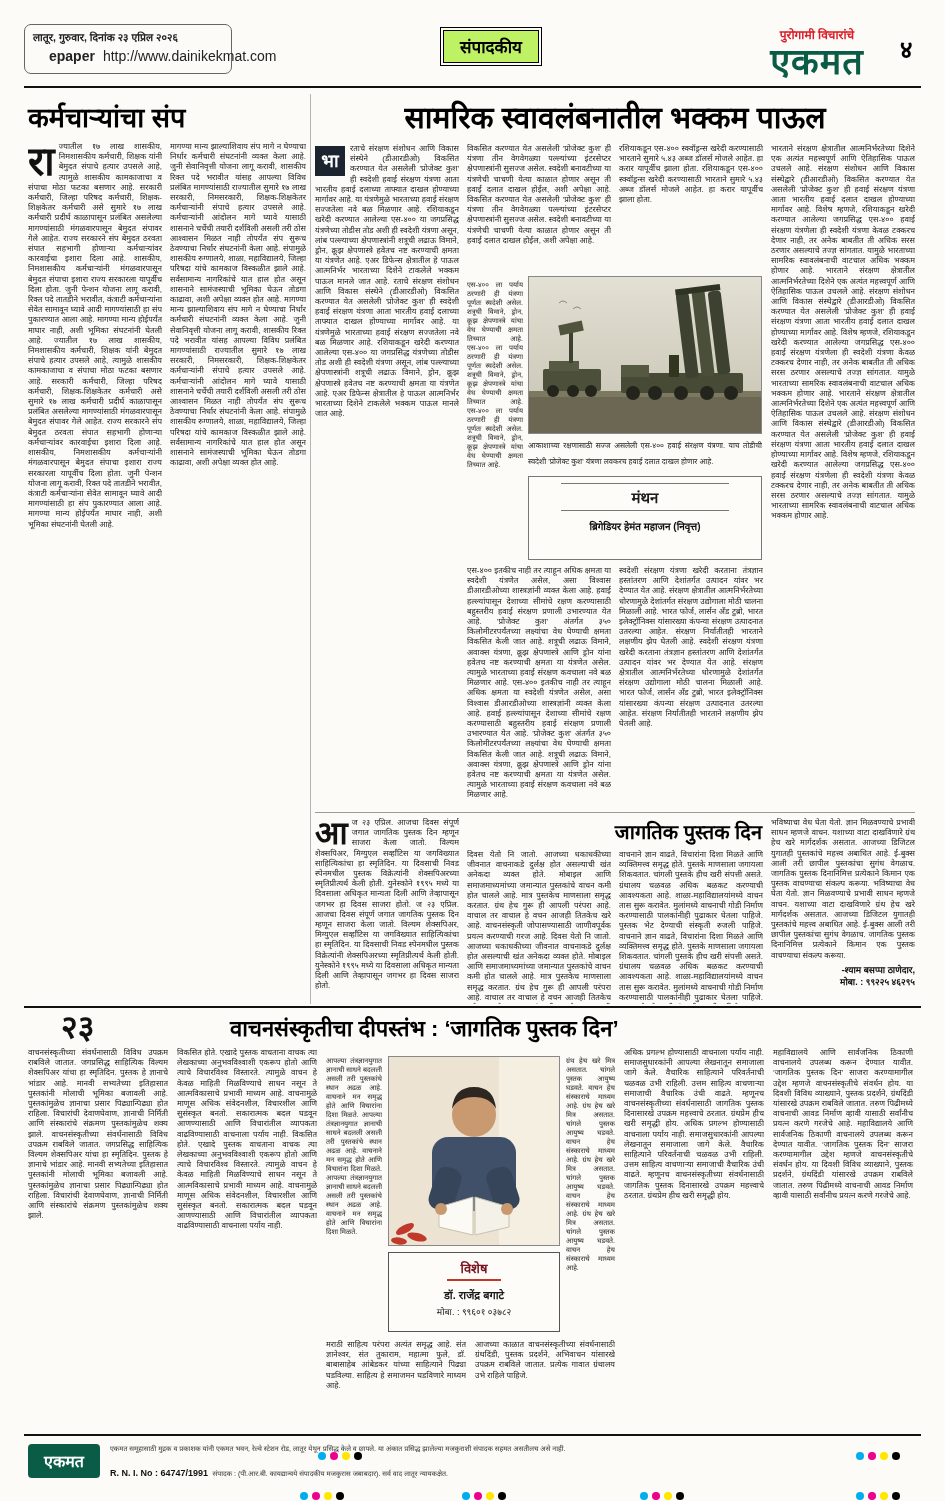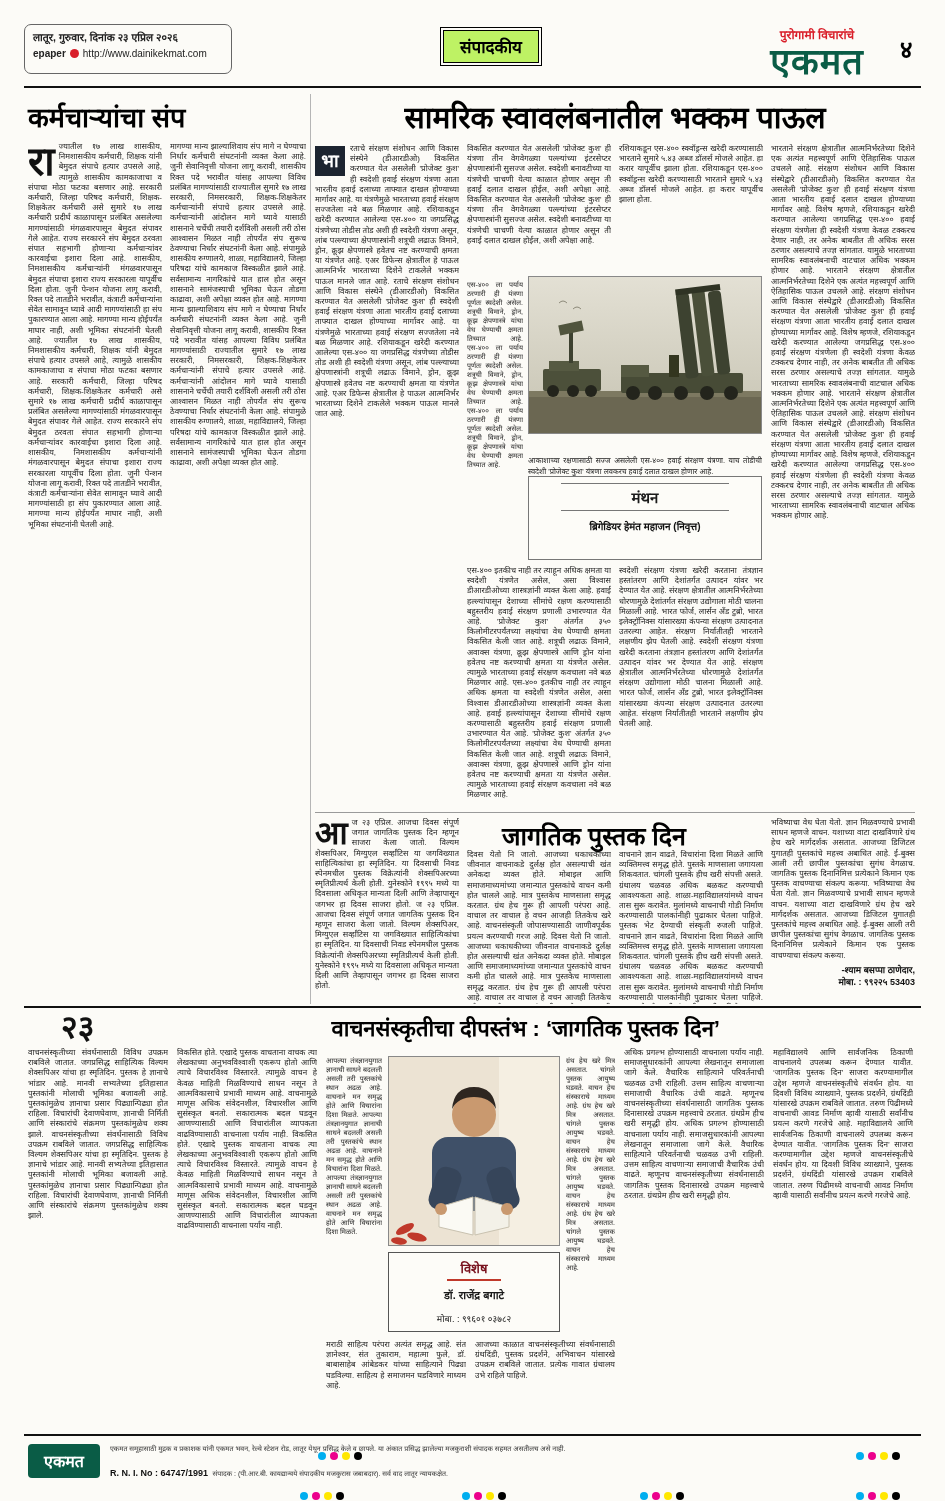--- a/index.html
+++ b/index.html
@@ -10,36 +10,36 @@
   .strip-text { font-size:7px; line-height:9px; text-align:justify; overflow:hidden; color:#1d1d1d; overflow-wrap:anywhere; }
   .headline { font-weight:bold; color:#000; letter-spacing:0; }
   .dc-plain { float:left; font-weight:bold; font-size:40px; line-height:38px; padding:0 4px 0 0; color:#111; }
   .dc-num { float:left; font-weight:bold; font-size:32px; line-height:34px; padding:0 5px 0 0; color:#111;margin-left:33px; }
   .dc-box { float:left; width:30px; height:30px; background:#1c2430; color:#fff; font-weight:bold; font-size:18px; line-height:30px; text-align:center; margin:2px 5px 0 0; }
   .rule-h { background:#111; }
   .rule-light { background:#9a9a9a; }
   .vrule { background:#b5b5b5; }
   .dateline-box { border:1px solid #666; border-radius:7px; padding:5px 8px; }
   .dateline { font-size:10.5px; font-weight:bold; color:#222; }
-  .epaper-line { font-size:10px; color:#222; margin-top:4px; display:flex; align-items:center; gap:4px; }
+  .epaper-line { font-size:14px; color:#222; margin-top:4px; display:flex; align-items:center; gap:4px;margin-left:16px; }
   .epaper-label { font-weight:bold; }
   .epaper-dot { width:9px; height:9px; border-radius:50%; background:#d91f2a; display:inline-block; }
   .section-box { border:1.5px solid #000; outline:1px solid #000; outline-offset:2px; background:#bef264; padding:4px 16px; font-size:17px; font-weight:bold; color:#000; }
   .tagline { color:#d91f2a; font-weight:bold; font-size:12px; text-align:center; }
   .masthead-name { color:#0a5c46; font-weight:bold; font-size:36px; line-height:38px; text-align:center; letter-spacing:1px; }
   .pageno { font-size:24px; font-weight:bold; color:#000; }
-  .caption { font-size:7.5px; line-height:11px; text-align:justify; color:#222; overflow:hidden;margin-top:17px; }
+  .caption { font-size:7.5px; line-height:16px; text-align:justify; color:#222; overflow:hidden; }
   .manthan-box { border:1px solid #777; padding:6px 8px; text-align:center; background:#fdfcf8; }
   .manthan-title { font-size:15px; font-weight:bold; border-top:1px solid #777; border-bottom:1px solid #777; padding:3px 0; margin:0 24px; }
   .manthan-author { font-size:10px; font-weight:bold; margin-top:8px; color:#111; }
   .byline { font-size:9px; font-weight:bold; text-align:right; color:#111; line-height:12px; }
   .vishesh-box { border:1px solid #555; background:#fdfcf8; text-align:center; padding:6px 6px; }
   .vishesh-label { display:inline-block; font-size:13px; font-weight:bold; color:#7a1420; border-bottom:2px solid #c0392b; padding:0 14px 2px; }
   .vishesh-author { font-size:11px; font-weight:bold; margin-top:6px; }
-  .vishesh-phone { font-size:9px; margin-top:10px; }
+  .vishesh-phone { font-size:9px; margin-top:3px; }
   .imprint { font-size:7px; line-height:9px; color:#333; }
   .rni { font-size:9px; font-weight:bold; color:#111; }
   .dot { width:8px; height:8px; border-radius:50%; display:inline-block; margin-right:4px; }
   .footer-logo { background:#0a5c46; color:#fff; font-weight:bold; font-size:16px; width:72px; height:34px; border-radius:4px; display:flex; align-items:center; justify-content:center; }
   .photo-frame { border:1px solid #888; overflow:hidden; background:#cfccc0; }
 </style>
 </head>
 <body>
 
 <div class="page">
@@ -143,43 +143,43 @@
   </div>
   <div class="abs caption" style="left:528px; top:438px; width:234px; height:32px;">आकाशाच्या रक्षणासाठी सज्ज असलेली एस-४०० हवाई संरक्षण यंत्रणा. याच तोडीची स्वदेशी 'प्रोजेक्ट कुश' यंत्रणा लवकरच हवाई दलात दाखल होणार आहे.</div>
 
   <div class="abs manthan-box" style="left:528px; top:476px; width:234px; height:84px;">
     <div class="manthan-title">मंथन</div>
     <div class="manthan-author">ब्रिगेडियर हेमंत महाजन (निवृत्त)</div>
   </div>
 
   <div class="abs rule-light" style="left:315px; top:812px; width:600px; height:1px;"></div>
 
-  <div class="abs headline" style="left:502px; top:818px; width:234px; font-size:25px; text-align:left;">जागतिक पुस्तक दिन</div>
+  <div class="abs headline" style="left:528px; top:818px; width:234px; font-size:20px; text-align:right;">जागतिक पुस्तक दिन</div>
 
   <div class="abs body-text" style="left:315px; top:818px; width:144px; height:186px;">
     <span class="dc-plain" style="font-size:32px; line-height:30px;">आ</span><span>ज २३ एप्रिल. आजचा दिवस संपूर्ण जगात जागतिक पुस्तक दिन म्हणून साजरा केला जातो. विल्यम शेक्सपिअर, मिग्युएल सर्व्हांटिस या जगविख्यात साहित्यिकांचा हा स्मृतिदिन. या दिवसाची निवड स्पेनमधील पुस्तक विक्रेत्यांनी शेक्सपिअरच्या स्मृतिप्रीत्यर्थ केली होती. युनेस्कोने १९९५ मध्ये या दिवसाला अधिकृत मान्यता दिली आणि तेव्हापासून जगभर हा दिवस साजरा होतो. ज २३ एप्रिल. आजचा दिवस संपूर्ण जगात जागतिक पुस्तक दिन म्हणून साजरा केला जातो. विल्यम शेक्सपिअर, मिग्युएल सर्व्हांटिस या जगविख्यात साहित्यिकांचा हा स्मृतिदिन. या दिवसाची निवड स्पेनमधील पुस्तक विक्रेत्यांनी शेक्सपिअरच्या स्मृतिप्रीत्यर्थ केली होती. युनेस्कोने १९९५ मध्ये या दिवसाला अधिकृत मान्यता दिली आणि तेव्हापासून जगभर हा दिवस साजरा होतो.</span>
   </div>
   <div class="abs body-text" style="left:467px; top:850px; width:144px; height:154px;">
     <span>दिवस येतो नि जातो. आजच्या धकाधकीच्या जीवनात वाचनाकडे दुर्लक्ष होत असल्याची खंत अनेकदा व्यक्त होते. मोबाइल आणि समाजमाध्यमांच्या जमान्यात पुस्तकांचे वाचन कमी होत चालले आहे. मात्र पुस्तकेच माणसाला समृद्ध करतात. ग्रंथ हेच गुरू ही आपली परंपरा आहे. वाचाल तर वाचाल हे वचन आजही तितकेच खरे आहे. वाचनसंस्कृती जोपासण्यासाठी जाणीवपूर्वक प्रयत्न करण्याची गरज आहे. दिवस येतो नि जातो. आजच्या धकाधकीच्या जीवनात वाचनाकडे दुर्लक्ष होत असल्याची खंत अनेकदा व्यक्त होते. मोबाइल आणि समाजमाध्यमांच्या जमान्यात पुस्तकांचे वाचन कमी होत चालले आहे. मात्र पुस्तकेच माणसाला समृद्ध करतात. ग्रंथ हेच गुरू ही आपली परंपरा आहे. वाचाल तर वाचाल हे वचन आजही तितकेच खरे आहे. वाचनसंस्कृती जोपासण्यासाठी जाणीवपूर्वक प्रयत्न करण्याची गरज आहे.</span>
   </div>
   <div class="abs body-text" style="left:619px; top:850px; width:144px; height:154px;">
     <span>वाचनाने ज्ञान वाढते, विचारांना दिशा मिळते आणि व्यक्तिमत्त्व समृद्ध होते. पुस्तके माणसाला जगायला शिकवतात. चांगली पुस्तके हीच खरी संपत्ती असते. ग्रंथालय चळवळ अधिक बळकट करण्याची आवश्यकता आहे. शाळा-महाविद्यालयांमध्ये वाचन तास सुरू करावेत. मुलांमध्ये वाचनाची गोडी निर्माण करण्यासाठी पालकांनीही पुढाकार घेतला पाहिजे. पुस्तक भेट देण्याची संस्कृती रुजली पाहिजे. वाचनाने ज्ञान वाढते, विचारांना दिशा मिळते आणि व्यक्तिमत्त्व समृद्ध होते. पुस्तके माणसाला जगायला शिकवतात. चांगली पुस्तके हीच खरी संपत्ती असते. ग्रंथालय चळवळ अधिक बळकट करण्याची आवश्यकता आहे. शाळा-महाविद्यालयांमध्ये वाचन तास सुरू करावेत. मुलांमध्ये वाचनाची गोडी निर्माण करण्यासाठी पालकांनीही पुढाकार घेतला पाहिजे. पुस्तक भेट देण्याची संस्कृती रुजली पाहिजे.</span>
   </div>
   <div class="abs body-text" style="left:771px; top:818px; width:144px; height:142px;">
     <span>भविष्याचा वेध घेता येतो. ज्ञान मिळवण्याचे प्रभावी साधन म्हणजे वाचन. यशाच्या वाटा दाखविणारे ग्रंथ हेच खरे मार्गदर्शक असतात. आजच्या डिजिटल युगातही पुस्तकांचे महत्त्व अबाधित आहे. ई-बुक्स आली तरी छापील पुस्तकांचा सुगंध वेगळाच. जागतिक पुस्तक दिनानिमित्त प्रत्येकाने किमान एक पुस्तक वाचण्याचा संकल्प करूया. भविष्याचा वेध घेता येतो. ज्ञान मिळवण्याचे प्रभावी साधन म्हणजे वाचन. यशाच्या वाटा दाखविणारे ग्रंथ हेच खरे मार्गदर्शक असतात. आजच्या डिजिटल युगातही पुस्तकांचे महत्त्व अबाधित आहे. ई-बुक्स आली तरी छापील पुस्तकांचा सुगंध वेगळाच. जागतिक पुस्तक दिनानिमित्त प्रत्येकाने किमान एक पुस्तक वाचण्याचा संकल्प करूया.</span>
   </div>
   <div class="abs byline" style="left:771px; top:964px; width:144px;">
     <div>-श्याम बसप्पा ठाणेदार,</div>
-    <div>मोबा. : ९९२२५ 53403</div>
+    <div>मोबा. : ९९२२५ ४६२९५</div>
   </div>
 
   <div class="abs rule-h" style="left:24px; top:1006px; width:897px; height:1.5px;"></div>
 
   <div class="abs dc-num" style="left:28px; top:1010px; position:absolute;">२३</div>
-  <div class="abs headline" style="left:230px; top:1012px; width:490px; font-size:22px; text-align:right;">वाचनसंस्कृतीचा दीपस्तंभ : ‘जागतिक पुस्तक दिन’</div>
+  <div class="abs headline" style="left:230px; top:1012px; width:490px; font-size:22px; text-align:left;">वाचनसंस्कृतीचा दीपस्तंभ : ‘जागतिक पुस्तक दिन’</div>
 
   <div class="abs body-text" style="left:28px; top:1048px; width:140px; height:384px;">
     <span>वाचनसंस्कृतीच्या संवर्धनासाठी विविध उपक्रम राबविले जातात. जगप्रसिद्ध साहित्यिक विल्यम शेक्सपिअर यांचा हा स्मृतिदिन. पुस्तक हे ज्ञानाचे भांडार आहे. मानवी सभ्यतेच्या इतिहासात पुस्तकांनी मोलाची भूमिका बजावली आहे. पुस्तकांमुळेच ज्ञानाचा प्रसार पिढ्यान्पिढ्या होत राहिला. विचारांची देवाणघेवाण, ज्ञानाची निर्मिती आणि संस्कारांचे संक्रमण पुस्तकांमुळेच शक्य झाले. वाचनसंस्कृतीच्या संवर्धनासाठी विविध उपक्रम राबविले जातात. जगप्रसिद्ध साहित्यिक विल्यम शेक्सपिअर यांचा हा स्मृतिदिन. पुस्तक हे ज्ञानाचे भांडार आहे. मानवी सभ्यतेच्या इतिहासात पुस्तकांनी मोलाची भूमिका बजावली आहे. पुस्तकांमुळेच ज्ञानाचा प्रसार पिढ्यान्पिढ्या होत राहिला. विचारांची देवाणघेवाण, ज्ञानाची निर्मिती आणि संस्कारांचे संक्रमण पुस्तकांमुळेच शक्य झाले.</span>
   </div>
   <div class="abs body-text" style="left:177px; top:1048px; width:140px; height:384px;">
     <span>विकसित होते. एखादे पुस्तक वाचताना वाचक त्या लेखकाच्या अनुभवविश्वाशी एकरूप होतो आणि त्याचे विचारविश्व विस्तारते. त्यामुळे वाचन हे केवळ माहिती मिळविण्याचे साधन नसून ते आत्मविकासाचे प्रभावी माध्यम आहे. वाचनामुळे माणूस अधिक संवेदनशील, विचारशील आणि सुसंस्कृत बनतो. सकारात्मक बदल घडवून आणण्यासाठी आणि विचारांतील व्यापकता वाढविण्यासाठी वाचनाला पर्याय नाही. विकसित होते. एखादे पुस्तक वाचताना वाचक त्या लेखकाच्या अनुभवविश्वाशी एकरूप होतो आणि त्याचे विचारविश्व विस्तारते. त्यामुळे वाचन हे केवळ माहिती मिळविण्याचे साधन नसून ते आत्मविकासाचे प्रभावी माध्यम आहे. वाचनामुळे माणूस अधिक संवेदनशील, विचारशील आणि सुसंस्कृत बनतो. सकारात्मक बदल घडवून आणण्यासाठी आणि विचारांतील व्यापकता वाढविण्यासाठी वाचनाला पर्याय नाही.</span>
   </div>
 
   <div class="abs strip-text" style="left:326px; top:1056px; width:56px; height:276px;">
     <span>आपल्या तंत्रज्ञानयुगात ज्ञानाची साधने बदलली असली तरी पुस्तकांचे स्थान अढळ आहे. वाचनाने मन समृद्ध होते आणि विचारांना दिशा मिळते. आपल्या तंत्रज्ञानयुगात ज्ञानाची साधने बदलली असली तरी पुस्तकांचे स्थान अढळ आहे. वाचनाने मन समृद्ध होते आणि विचारांना दिशा मिळते. आपल्या तंत्रज्ञानयुगात ज्ञानाची साधने बदलली असली तरी पुस्तकांचे स्थान अढळ आहे. वाचनाने मन समृद्ध होते आणि विचारांना दिशा मिळते.</span>

